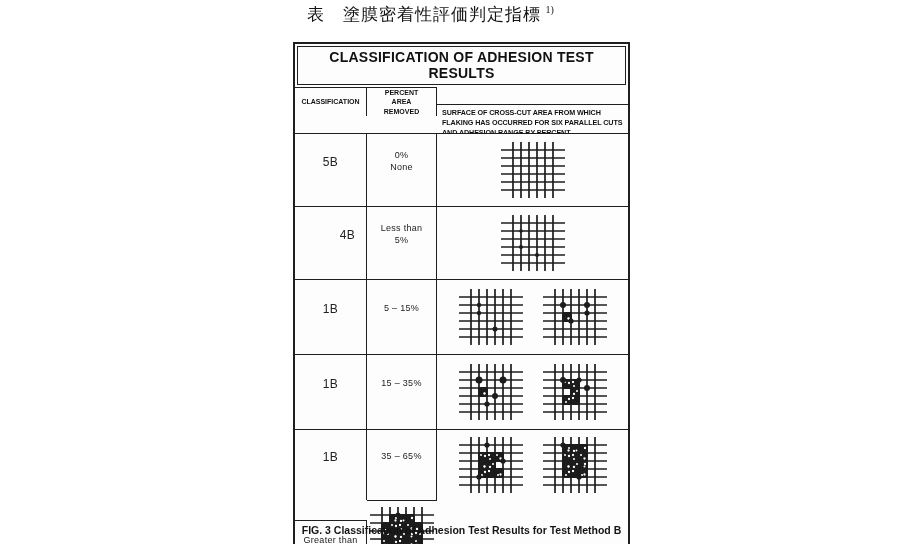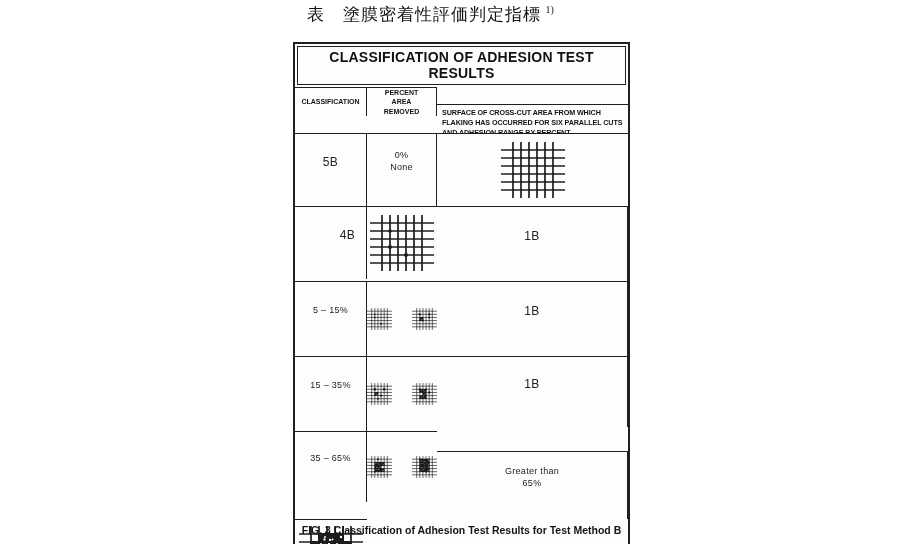--- a/index.html
+++ b/index.html
@@ -75,20 +75,22 @@
           <line x1="52" y1="3" x2="52" y2="59" stroke="#1c1c1c" stroke-width="1.7"></line>
           <line x1="0" y1="11" x2="64" y2="11" stroke="#1c1c1c" stroke-width="1.7"></line>
           <line x1="0" y1="19" x2="64" y2="19" stroke="#1c1c1c" stroke-width="1.7"></line>
           <line x1="0" y1="27" x2="64" y2="27" stroke="#1c1c1c" stroke-width="1.7"></line>
           <line x1="0" y1="35" x2="64" y2="35" stroke="#1c1c1c" stroke-width="1.7"></line>
           <line x1="0" y1="43" x2="64" y2="43" stroke="#1c1c1c" stroke-width="1.7"></line>
           <line x1="0" y1="51" x2="64" y2="51" stroke="#1c1c1c" stroke-width="1.7"></line>
         </svg>
       </div>
       <div class="cell label" style="height: 73px; padding-left: 34px;">4B</div>
+      <div class="cell label pct" style="height: 73px;">Less than
+5%</div>
       <div class="cell c3 figcell" style="height: 73px;">
         <svg width="64" height="62" viewBox="0 0 64 62">
           <line x1="12" y1="3" x2="12" y2="59" stroke="#1c1c1c" stroke-width="1.7"></line>
           <line x1="20" y1="3" x2="20" y2="59" stroke="#1c1c1c" stroke-width="1.7"></line>
           <line x1="28" y1="3" x2="28" y2="59" stroke="#1c1c1c" stroke-width="1.7"></line>
           <line x1="36" y1="3" x2="36" y2="59" stroke="#1c1c1c" stroke-width="1.7"></line>
           <line x1="44" y1="3" x2="44" y2="59" stroke="#1c1c1c" stroke-width="1.7"></line>
           <line x1="52" y1="3" x2="52" y2="59" stroke="#1c1c1c" stroke-width="1.7"></line>
           <line x1="0" y1="11" x2="64" y2="11" stroke="#1c1c1c" stroke-width="1.7"></line>
           <line x1="0" y1="19" x2="64" y2="19" stroke="#1c1c1c" stroke-width="1.7"></line>

